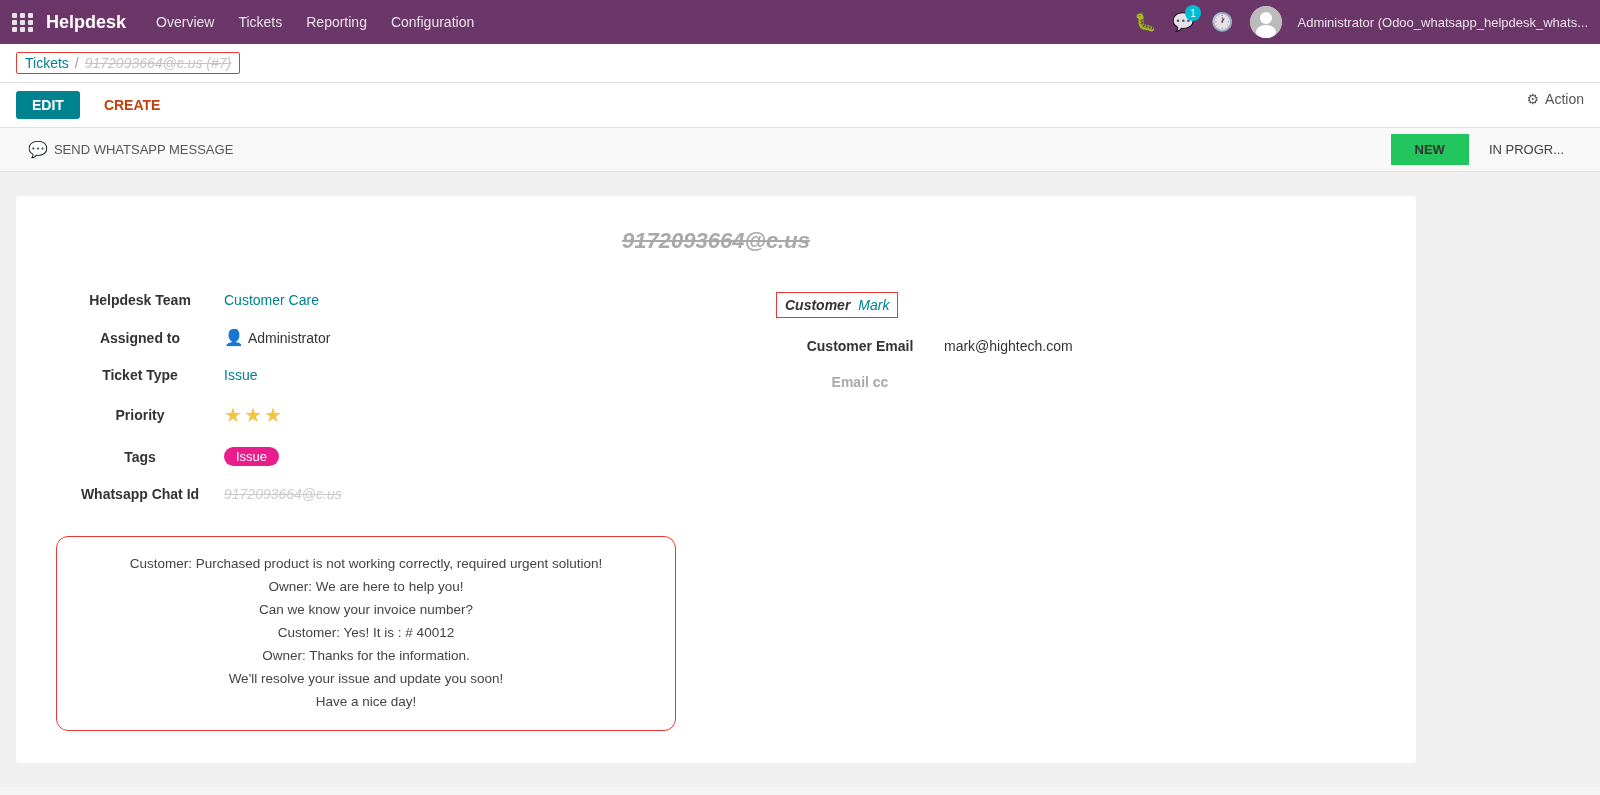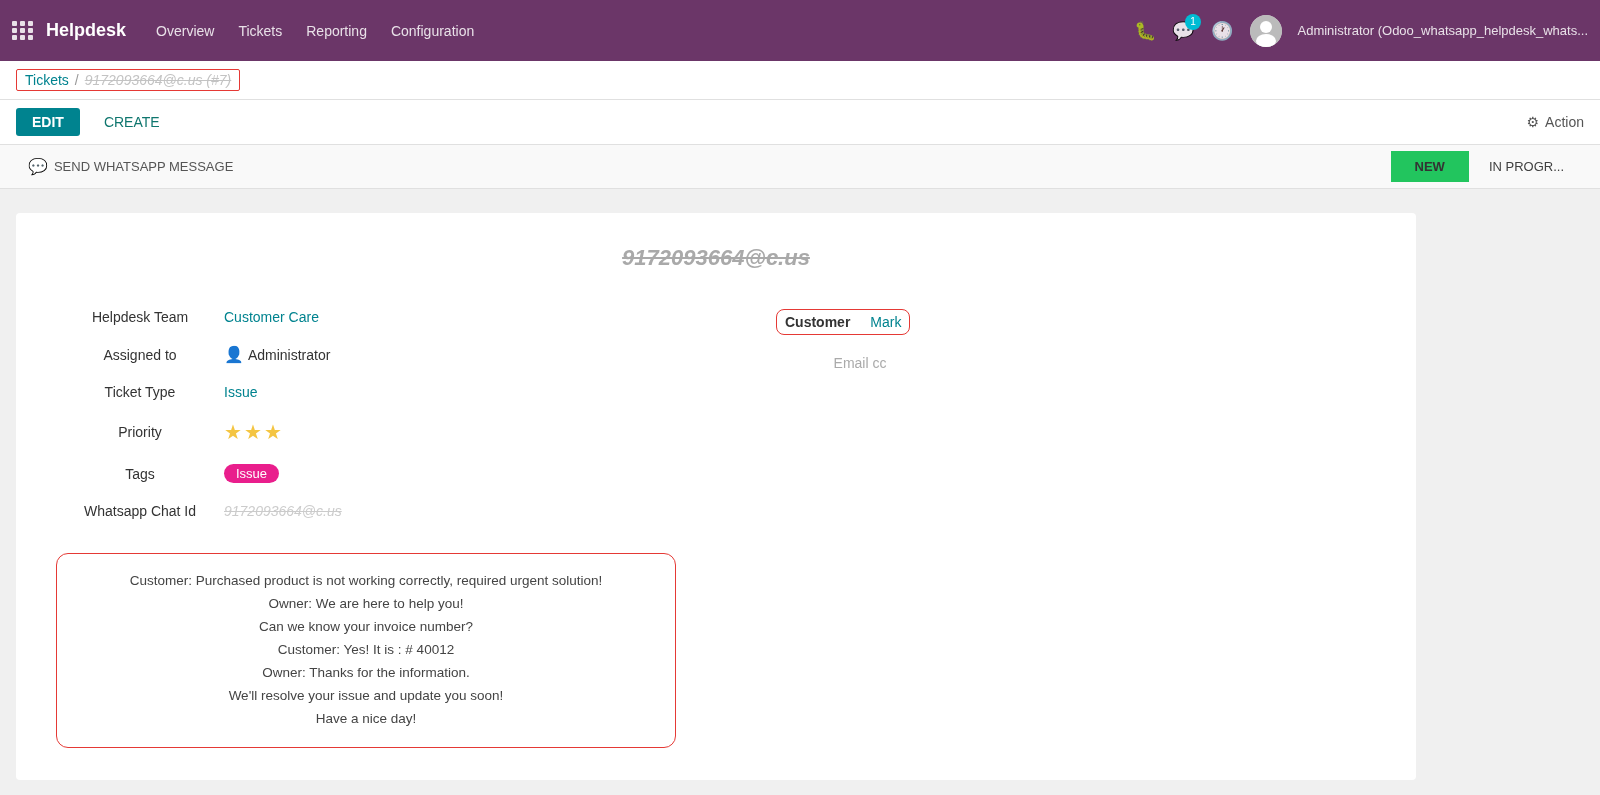--- a/index.html
+++ b/index.html
@@ -4,21 +4,21 @@
   <style>
     * { margin: 0; padding: 0; box-sizing: border-box; }
     body { font-family: 'Segoe UI', Arial, sans-serif; font-size: 14px; background: #f5f5f5; color: #333; overflow-x: hidden; }
 
     
     .topnav {
       background: #6b3668;
       color: white;
       display: flex;
       align-items: center;
-      height: 61px;
+      height: 44px;
       padding: 0 12px;
       gap: 0;
     }
     .topnav-grid-icon {
       margin-right: 12px;
       display: flex;
       align-items: center;
       cursor: pointer;
     }
     .topnav-logo {
@@ -109,40 +109,40 @@
       font-style: italic;
       text-decoration: line-through;
       opacity: 0.7;
     }
 
     
     .action-bar {
       background: white;
       padding: 8px 16px;
       display: flex;
-      align-items: center;
+      align-items: flex-start;
       gap: 16px;
       border-bottom: 1px solid #e0e0e0;
     }
     .btn-edit {
       background: #00838f;
       color: white;
       border: none;
       border-radius: 3px;
       padding: 6px 16px;
       font-size: 14px;
       font-weight: 600;
       cursor: pointer;
     }
     .btn-create {
       background: none;
       border: none;
-      color: #0f766e;
-      font-size: 14px;
-      font-weight: 400;
+      color: #c2410c;
+      font-size: 14px;
+      font-weight: 700;
       cursor: pointer;
       padding: 6px 8px;
     }
     .action-spacer { flex: 1; }
     .btn-action {
       background: none;
       border: none;
       color: #555;
       font-size: 14px;
       cursor: pointer;
@@ -218,21 +218,21 @@
       gap: 0;
     }
     .field-col { display: flex; flex-direction: column; gap: 0; }
     .field-row {
       display: flex;
       align-items: center;
       padding: 10px 0;
       gap: 0;
     }
     .field-label {
-      font-weight: 400;
+      font-weight: 700;
       color: #333;
       width: 168px;
       flex-shrink: 0;
       font-size: 14px;
     }
     .field-value {
       color: #333;
       font-size: 14px;
     }
     .field-value.link {
@@ -267,25 +267,26 @@
       align-items: center;
       margin-right: 4px;
       color: #bbb;
       font-size: 16px;
     }
     .right-col { padding-left: 60px; }
 
     
     .customer-field-box {
       border: 1.5px solid #e53935;
-      border-radius: 8px;
+      border-radius: 0;
       display: flex;
       align-items: center;
       padding: 4px 8px;
-      gap: 20px;
+      gap: 8px;
+      font-style: italic;
     }
     .customer-label-in-box {
       font-weight: 600;
       color: #333;
       font-size: 14px;
     }
     .customer-value-in-box {
       color: #00838f;
       font-size: 14px;
       cursor: pointer;
@@ -430,20 +431,24 @@
 
       <div class="field-col right-col">
 
         <div class="field-row">
           <div class="customer-field-box">
             <span class="customer-label-in-box">Customer</span>
             <span class="customer-value-in-box">Mark</span>
           </div>
         </div>
         <div class="field-row">
+          <span class="field-label">Customer Email</span>
+          <span class="field-value">mark@hightech.com</span>
+        </div>
+        <div class="field-row">
           <span class="field-label field-value muted">Email cc</span>
         </div>
       </div>
     </div>
 
     <div class="chat-box">
       <div class="chat-line">Customer: Purchased product is not working correctly, required urgent solution!</div>
       <div class="chat-line">Owner: We are here to help you!</div>
       <div class="chat-line">Can we know your invoice number?</div>
       <div class="chat-line">Customer: Yes! It is : # 40012</div>

